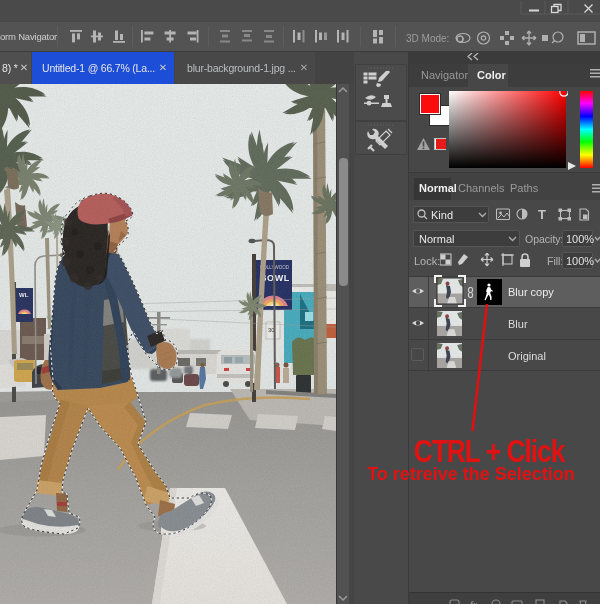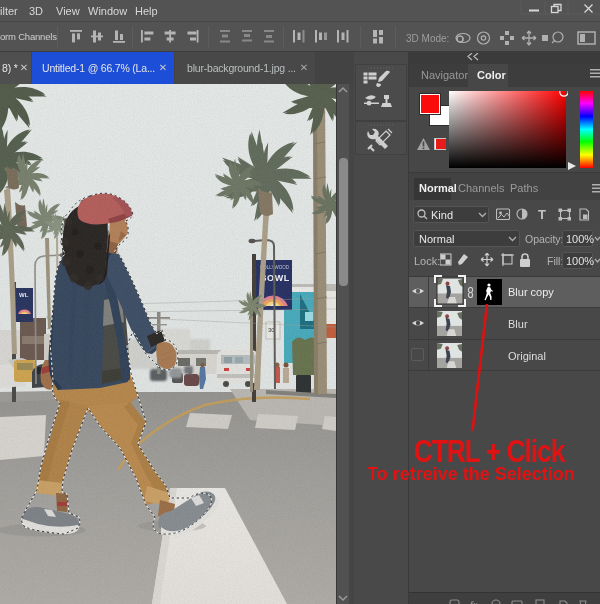--- a/index.html
+++ b/index.html
@@ -16,41 +16,34 @@
 
 #dock{position:absolute;left:408px;top:52px;width:192px;height:552px;background:#474747;border-left:1px solid #3a3a3a;}
 #minicol{position:absolute;left:354px;top:52px;width:54px;height:552px;background:#494949;}
 .pbox{position:absolute;left:1px;width:52px;background:#4b4b4b;border:1px solid #404040;}
 .field{position:absolute;background:#3d3d3d;border:1px solid #555;border-radius:2px;color:#e2e2e2;font-size:11px;}
 .lbl{position:absolute;font-size:11px;color:#b4b4b4;}
 </style></head>
 <body>
 <div id="page">
 
-<div id="menubar">
-  <span style="left:0">ilter</span>
-  <span style="left:29px">3D</span>
-  <span style="left:56px">View</span>
-  <span style="left:88px">Window</span>
-  <span style="left:135px">Help</span>
-</div>
 <svg class="abs" style="left:510px;top:0" width="90" height="21" viewBox="0 0 90 21">
   <g stroke="#606060" stroke-width="1" fill="none" opacity="0.8">
     <path d="M11,1 L11,14 M35,1 L35,14 M58,1 L58,14 M11,14 L90,14"></path>
   </g>
   <rect x="19" y="9.5" width="10" height="2" fill="#d8d8d8"></rect>
   <g stroke="#d8d8d8" stroke-width="1.3" fill="none">
     <rect x="41.5" y="6.5" width="6.5" height="6"></rect>
     <path d="M44,6.5 L44,4.5 L51,4.5 L51,10.5 L48,10.5"></path>
     <path d="M74.5,4.5 L82.5,12.5 M82.5,4.5 L74.5,12.5"></path>
   </g>
 </svg>
 
 <div id="optbar"></div>
-<div class="abs" style="left:0;top:31px;font-size:9.5px;letter-spacing:-0.2px;color:#cfcfcf;">orm Channels</div>
+<div class="abs" style="left:0;top:31px;font-size:9.5px;letter-spacing:-0.2px;color:#cfcfcf;">orm Navigator</div>
 <svg class="abs" style="left:0;top:22px" width="600" height="29" viewBox="0 0 600 29">
   <g stroke="#5d5d5d" stroke-width="1">
     <line x1="57.5" y1="4" x2="57.5" y2="25"></line>
     <line x1="132.5" y1="4" x2="132.5" y2="25"></line>
     <line x1="208.5" y1="4" x2="208.5" y2="25"></line>
     <line x1="283.5" y1="4" x2="283.5" y2="25"></line>
     <line x1="360.5" y1="4" x2="360.5" y2="25"></line>
     <line x1="395.5" y1="4" x2="395.5" y2="25"></line>
   </g>
 

